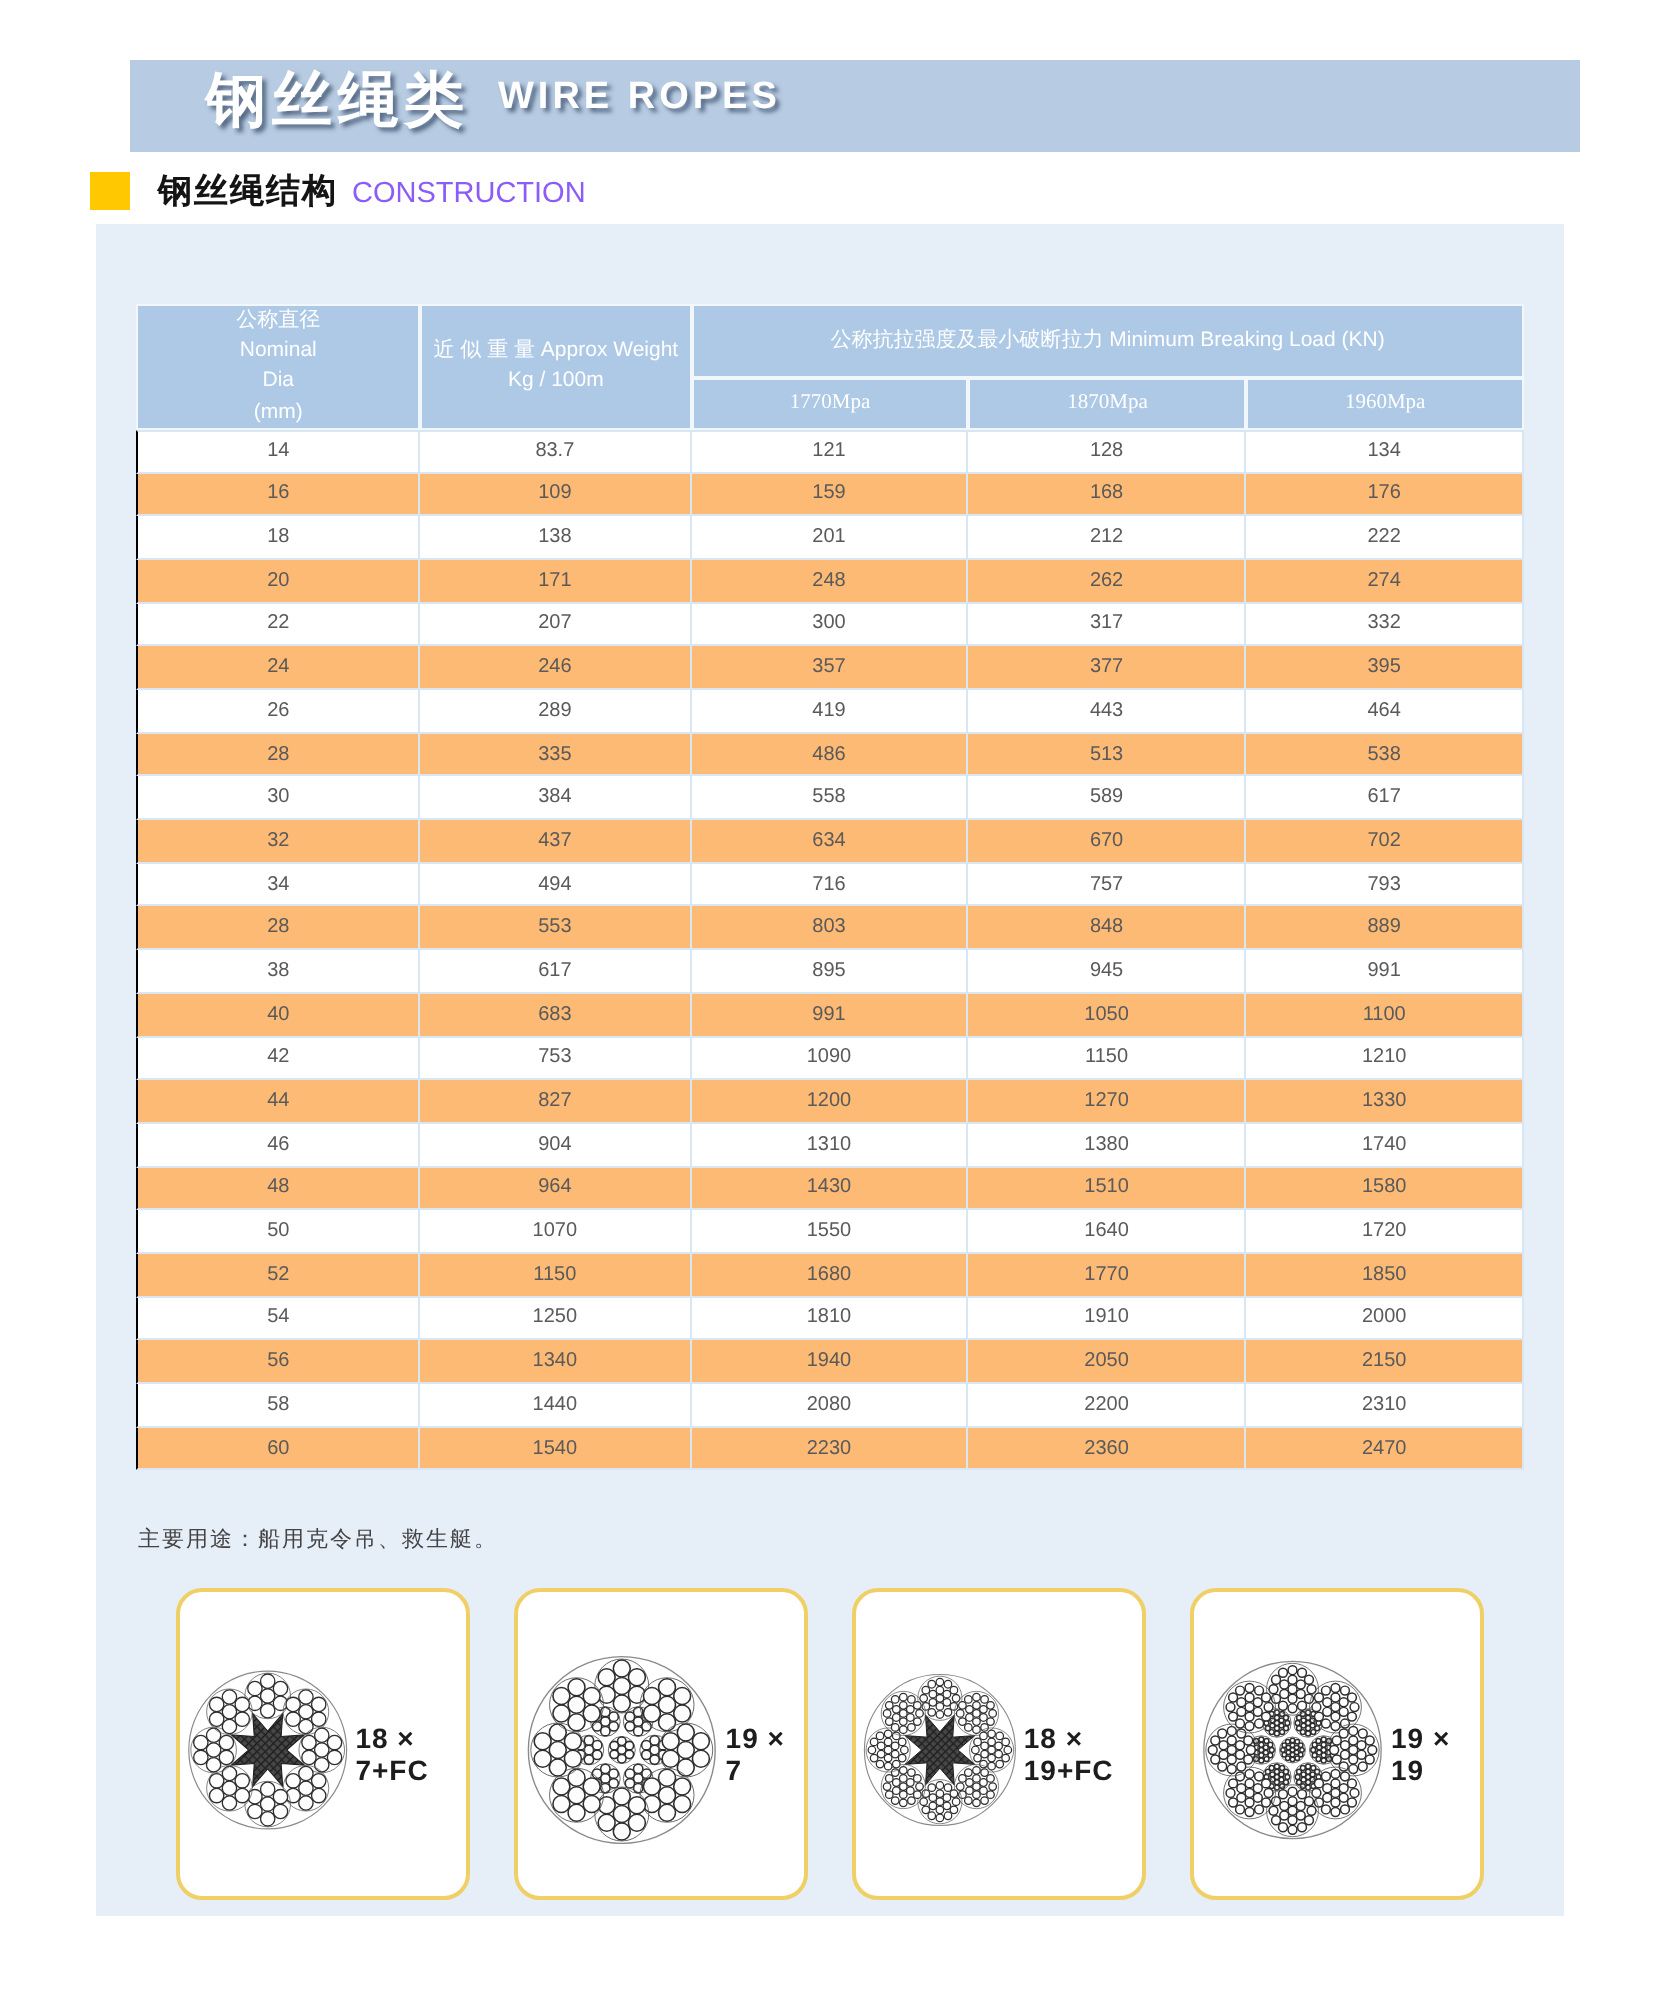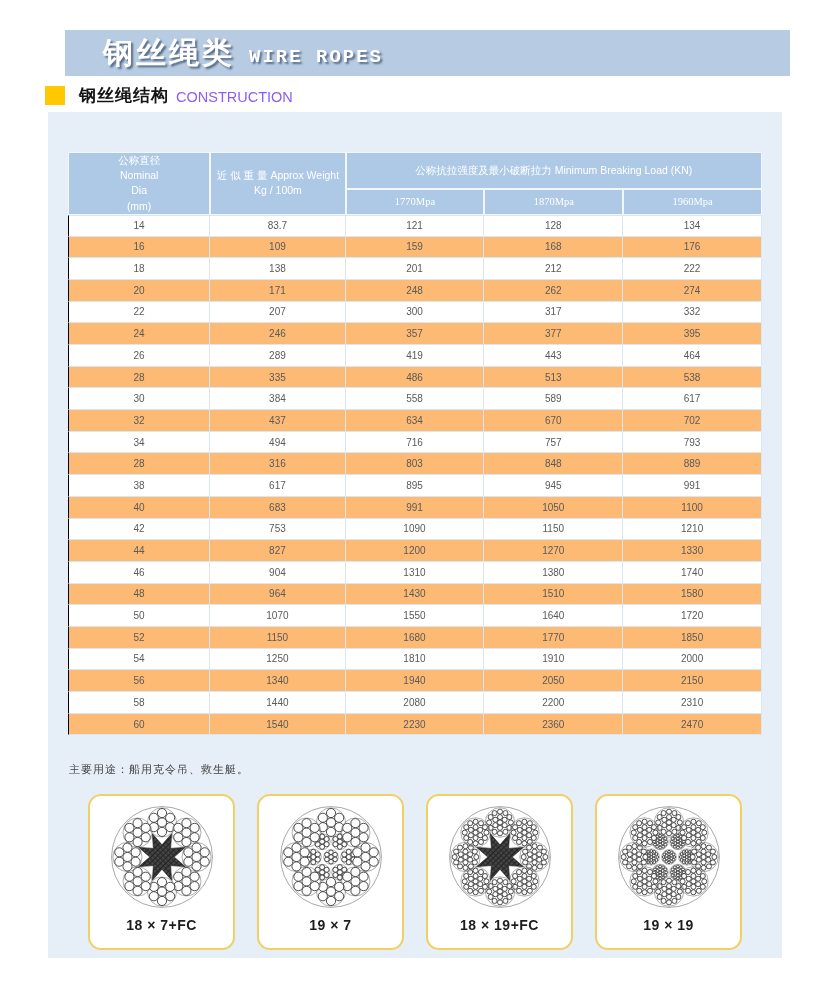--- a/index.html
+++ b/index.html
@@ -1,19 +1,19 @@
 <!DOCTYPE html>
 <html><head>
 <meta charset="utf-8">
 <style>
   * { margin:0; padding:0; box-sizing:border-box; }
   body { width:830px; height:1000px; background:#ffffff; font-family:"Liberation Sans", sans-serif; position:relative; overflow:hidden; }
 
   .banner { position:absolute; left:65px; top:30px; width:725px; height:46px; background:#b7cbe2;
-            display:flex; align-items:center; padding-left:38px;font-family:Liberation Mono, monospace; }
+            display:flex; padding-left:38px; }
   .banner .zh { font-size:30px; font-weight:bold; color:#ffffff; letter-spacing:3px;
                 text-shadow:2px 2px 2px rgba(70,90,120,.85); }
   .banner .en { font-size:19px; font-weight:bold; color:#ffffff; letter-spacing:2px; margin-left:14px; margin-top:8px;
                 text-shadow:2px 2px 2px rgba(70,90,120,.85); }
 
   .section-head { position:absolute; left:45px; top:84px; display:flex; align-items:center; }
   .bullet { width:20px; height:19px; background:#ffc800; margin-right:14px; }
   .section-head .zh { font-size:17px; font-weight:bold; color:#141414; letter-spacing:1px; }
   .section-head .en { font-size:14.5px; font-weight:normal; color:#8b5cf6; margin-left:7px; margin-top:2px; }
 
@@ -29,21 +29,21 @@
   table.spec tbody td { background:#ffffff; border-right:1px solid #d9e6f3; border-bottom:1px solid #d9e6f3;
                         height:21.7px; font-size:10px; color:#5a5a5a; text-align:center; vertical-align:middle; }
   table.spec tbody tr:first-child td { border-top:1px solid #d9e6f3; }
   table.spec tbody td:first-child { border-left:1px solid #000000; }
   table.spec tbody tr.alt td { background:#fdba74; }
 
   .note { position:absolute; left:21px; top:650px; font-size:11px; color:#444444; letter-spacing:1px; }
 
   .cards { position:absolute; left:40px; top:682px; width:654px; display:flex; gap:22px; }
   .card { width:147px; height:156px; background:#ffffff; border:2px solid #f0d066; border-radius:13px;
-          display:flex; flex-direction:column; align-items:center; justify-content:flex-start; padding-top:5px; }
+          display:flex; flex-direction:row; align-items:center; justify-content:flex-start; padding-top:5px; }
   .card svg { width:112px; height:112px; display:block; }
   .card .label { font-size:14px; font-weight:bold; color:#1d1d1d; letter-spacing:.5px; margin-top:4px; }
 </style>
 </head>
 <body>
 
 <div class="banner">
   <span class="zh">钢丝绳类</span>
   <span class="en">WIRE ROPES</span>
 </div>
@@ -153,21 +153,21 @@
         </tr>
         <tr>
           <td>34</td>
           <td>494</td>
           <td>716</td>
           <td>757</td>
           <td>793</td>
         </tr>
         <tr class="alt">
           <td>28</td>
-          <td>316</td>
+          <td>553</td>
           <td>803</td>
           <td>848</td>
           <td>889</td>
         </tr>
         <tr>
           <td>38</td>
           <td>617</td>
           <td>895</td>
           <td>945</td>
           <td>991</td>

